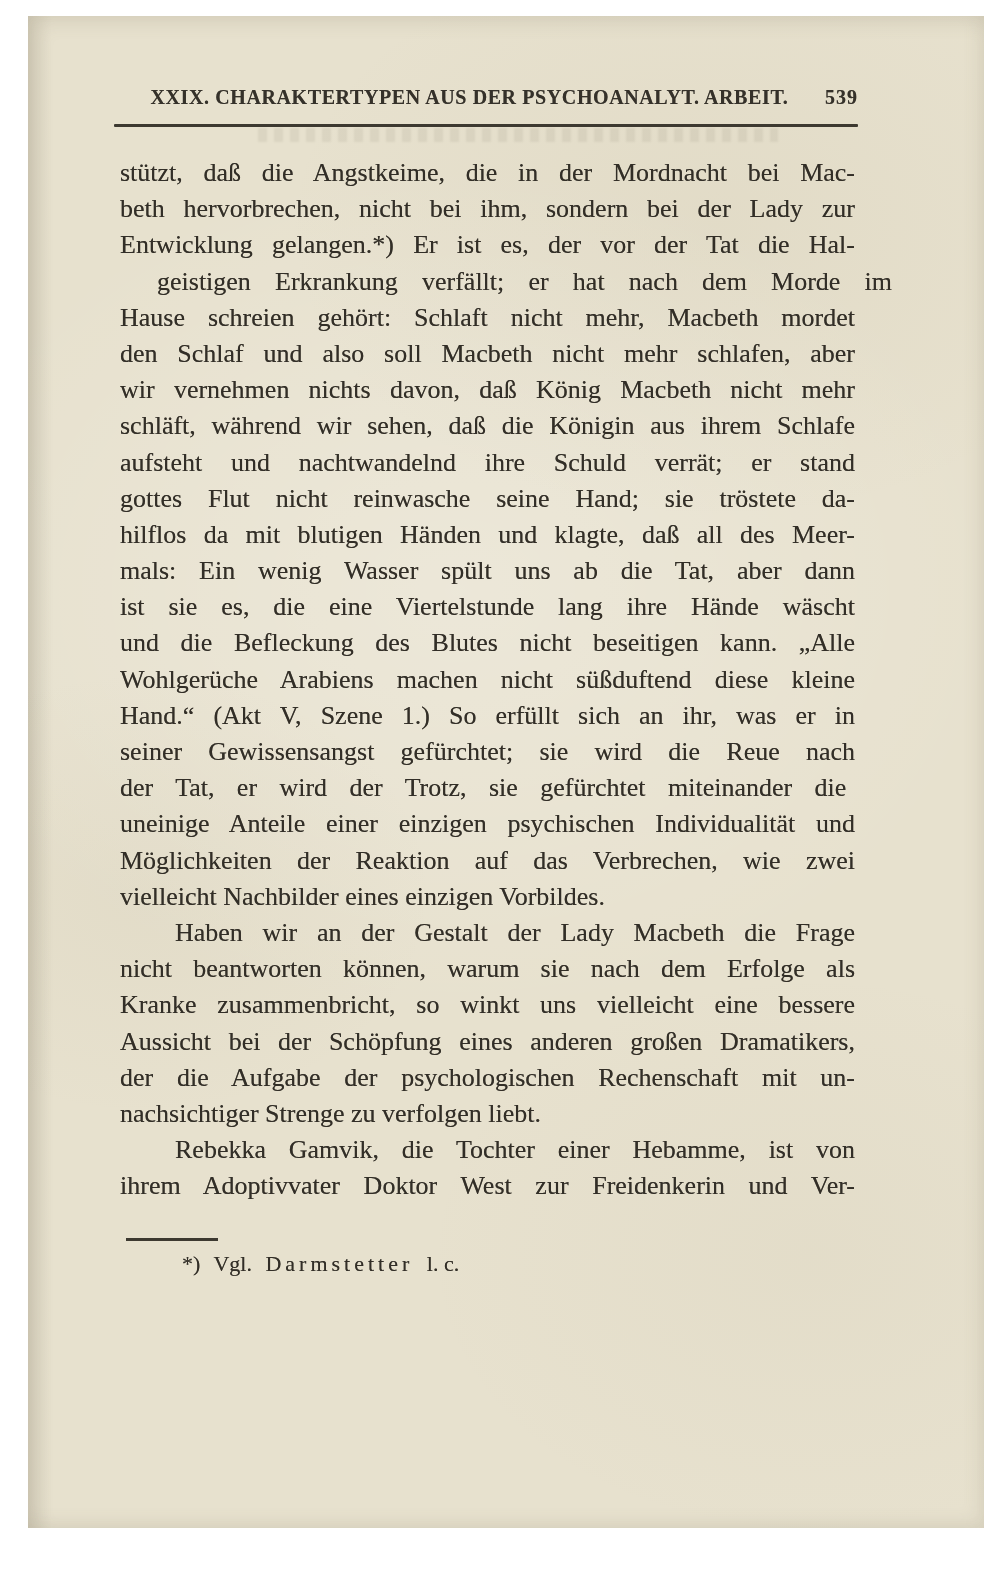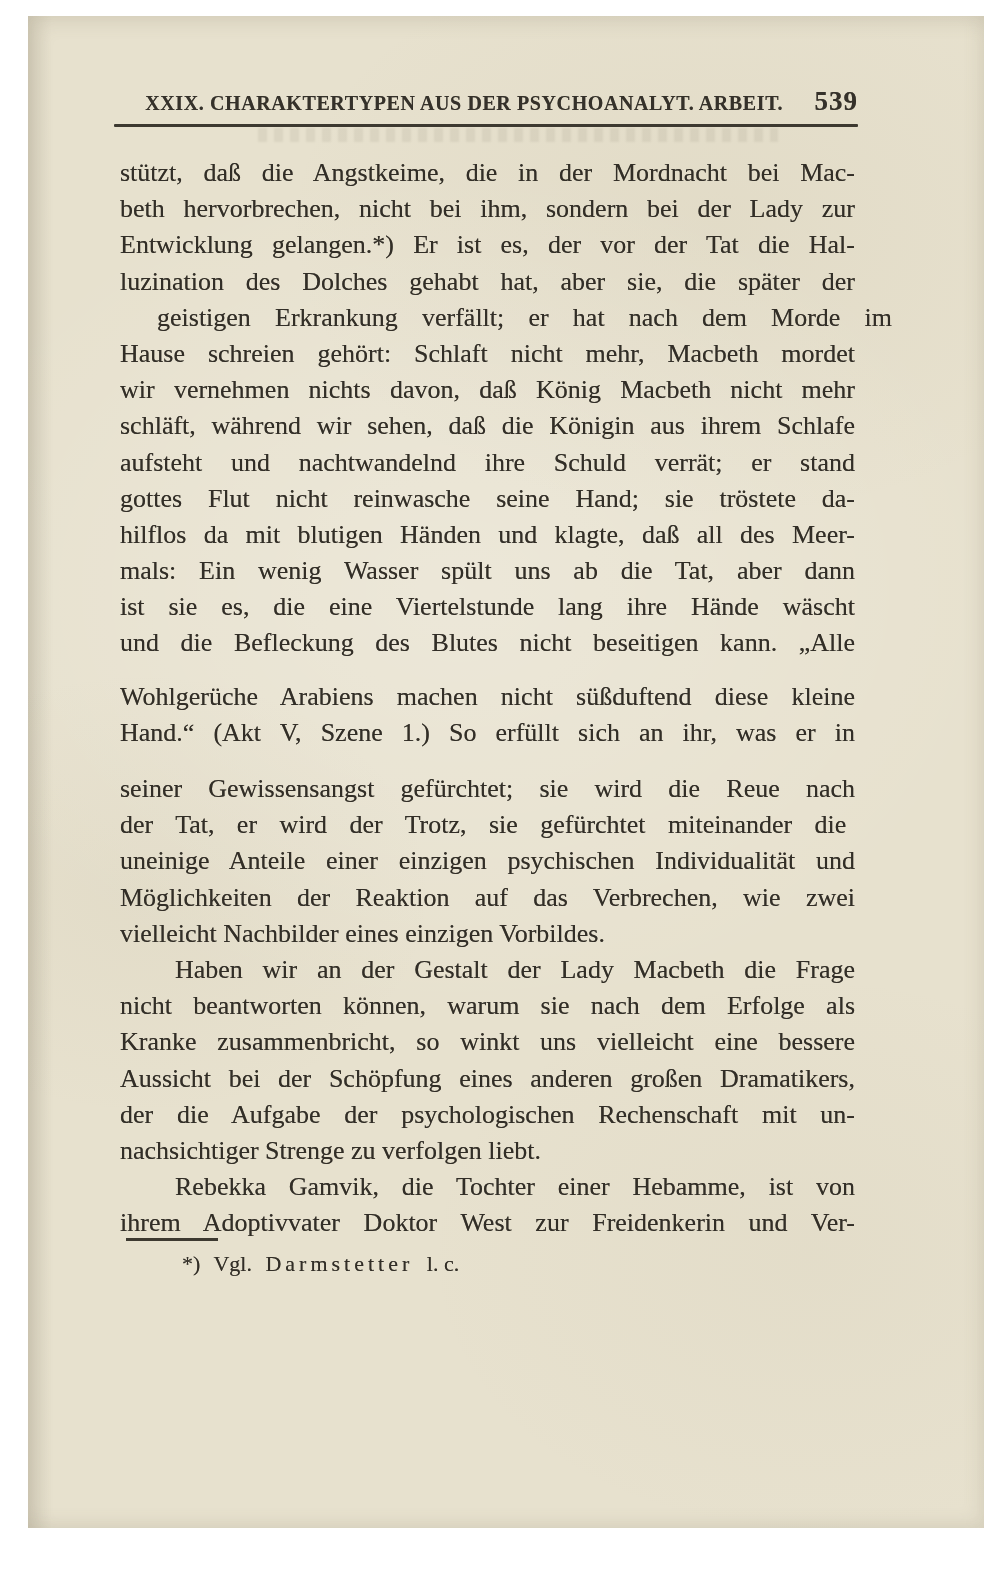--- a/index.html
+++ b/index.html
@@ -21,21 +21,21 @@
   }
   .header{
     position:absolute;left:86px;top:70px;width:744px;height:34px;
     display:flex;align-items:baseline;
   }
   .htitle{
     flex:1;text-align:center;font-size:20px;letter-spacing:.6px;white-space:nowrap;
     font-weight:700;color:#35312a;text-shadow:0 0 .4px rgba(53,49,42,.55);
   }
   .pagenum{
-    font-size:27px;font-weight:700;letter-spacing:1px;color:#35312a;
+    font-size:20px;font-weight:700;letter-spacing:1px;color:#35312a;
     text-shadow:0 0 .4px rgba(53,49,42,.55);
   }
   .headrule{position:absolute;left:86px;top:108px;width:744px;height:2.6px;background:#3d3930;border-radius:1px;}
   .ghost{
     position:absolute;left:230px;top:112px;width:520px;height:14px;opacity:.10;filter:blur(1.2px);
     background:repeating-linear-gradient(90deg, rgba(90,84,66,.85) 0 9px, rgba(90,84,66,0) 9px 16px);
   }
   .body{
     position:absolute;left:92px;top:139px;width:735px;
     font-size:26px;line-height:36.2px;
@@ -62,34 +62,34 @@
       <span class="pagenum">539</span>
     </div>
 
     <div class="headrule"></div>
     <div class="ghost"></div>
 
     <div class="body">
         <div class="jline" style="word-spacing: 14.1962px;"><span>stützt, daß die Angstkeime, die in der Mordnacht bei Mac-</span></div>
         <div class="jline" style="word-spacing: 12.2778px;"><span>beth hervorbrechen, nicht bei ihm, sondern bei der Lady zur</span></div>
         <div class="jline" style="word-spacing: 12.6484px; text-align: right;"><span>Entwicklung gelangen.*) Er ist es, der vor der Tat die Hal-</span></div>
-        <div class="jline" style="word-spacing: 15.3264px;"><span>luzination des Dolches gehabt hat, aber sie, die später der</span></div>
         <div class="jline" style="word-spacing: 17.6914px; margin-left: 37px;"><span>geistigen Erkrankung verfällt; er hat nach dem Morde im</span></div>
         <div class="jline" style="word-spacing: 16.4464px;"><span>Hause schreien gehört: Schlaft nicht mehr, Macbeth mordet</span></div>
+        <div class="jline" style="word-spacing: 13.3177px;"><span>den Schlaf und also soll Macbeth nicht mehr schlafen, aber</span></div>
         <div class="jline" style="word-spacing: 12.7227px;"><span>wir vernehmen nichts davon, daß König Macbeth nicht mehr</span></div>
         <div class="jline" style="word-spacing: 9.22569px;"><span>schläft, während wir sehen, daß die Königin aus ihrem Schlafe</span></div>
         <div class="jline" style="word-spacing: 22.1763px;"><span>aufsteht und nachtwandelnd ihre Schuld verrät; er stand</span></div>
         <div class="jline" style="word-spacing: 19.3105px;"><span>gottes Flut nicht reinwasche seine Hand; sie tröstete da-</span></div>
         <div class="jline" style="word-spacing: 10.8063px;"><span>hilflos da mit blutigen Händen und klagte, daß all des Meer-</span></div>
         <div class="jline" style="word-spacing: 16.2922px;"><span>mals: Ein wenig Wasser spült uns ab die Tat, aber dann</span></div>
         <div class="jline" style="word-spacing: 17.3941px;"><span>ist sie es, die eine Viertelstunde lang ihre Hände wäscht</span></div>
         <div class="jline" style="word-spacing: 15.0684px;"><span>und die Befleckung des Blutes nicht beseitigen kann. „Alle</span></div>
-        <div class="jline" style="word-spacing: 16.7161px; margin-top: 17px;"><span>Wohlgerüche Arabiens machen nicht süßduftend diese kleine</span></div>
+        <div class="jline" style="word-spacing: 16.7161px;"><span>Wohlgerüche Arabiens machen nicht süßduftend diese kleine</span></div>
         <div class="jline" style="word-spacing: 12.556px; text-align: right;"><span>Hand.“ (Akt V, Szene 1.) So erfüllt sich an ihr, was er in</span></div>
-        <div class="jline" style="word-spacing: 19.7009px; margin-top: 20px;"><span>seiner Gewissensangst gefürchtet; sie wird die Reue nach</span></div>
+        <div class="jline" style="word-spacing: 19.7009px;"><span>seiner Gewissensangst gefürchtet; sie wird die Reue nach</span></div>
         <div class="jline" style="word-spacing: 15.8993px;"><span>der Tat, er wird der Trotz, sie gefürchtet miteinander die</span></div>
         <div class="jline" style="word-spacing: 14.1979px;"><span>uneinige Anteile einer einzigen psychischen Individualität und</span></div>
         <div class="jline" style="word-spacing: 18.846px;"><span>Möglichkeiten der Reaktion auf das Verbrechen, wie zwei</span></div>
         <div class="jline loose"><span>vielleicht Nachbilder eines einzigen Vorbildes.</span></div>
         <div class="jline indent" style="word-spacing: 13.2274px;"><span>Haben wir an der Gestalt der Lady Macbeth die Frage</span></div>
         <div class="jline" style="word-spacing: 14.7129px;"><span>nicht beantworten können, warum sie nach dem Erfolge als</span></div>
         <div class="jline" style="word-spacing: 14.2321px;"><span>Kranke zusammenbricht, so winkt uns vielleicht eine bessere</span></div>
         <div class="jline" style="word-spacing: 11.1384px; text-align: center;"><span>Aussicht bei der Schöpfung eines anderen großen Dramatikers,</span></div>
         <div class="jline" style="word-spacing: 17.2254px;"><span>der die Aufgabe der psychologischen Rechenschaft mit un-</span></div>
         <div class="jline loose"><span>nachsichtiger Strenge zu verfolgen liebt.</span></div>

